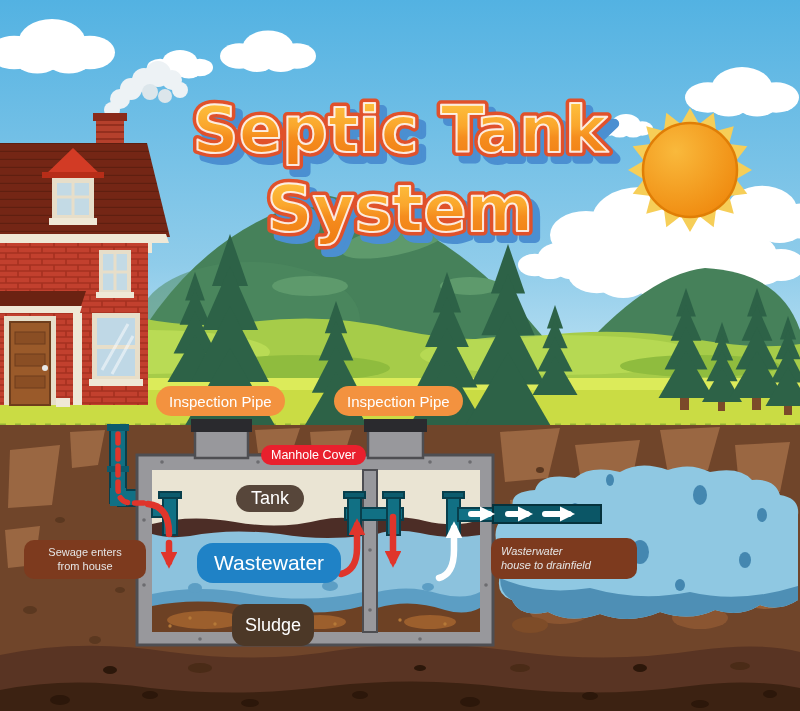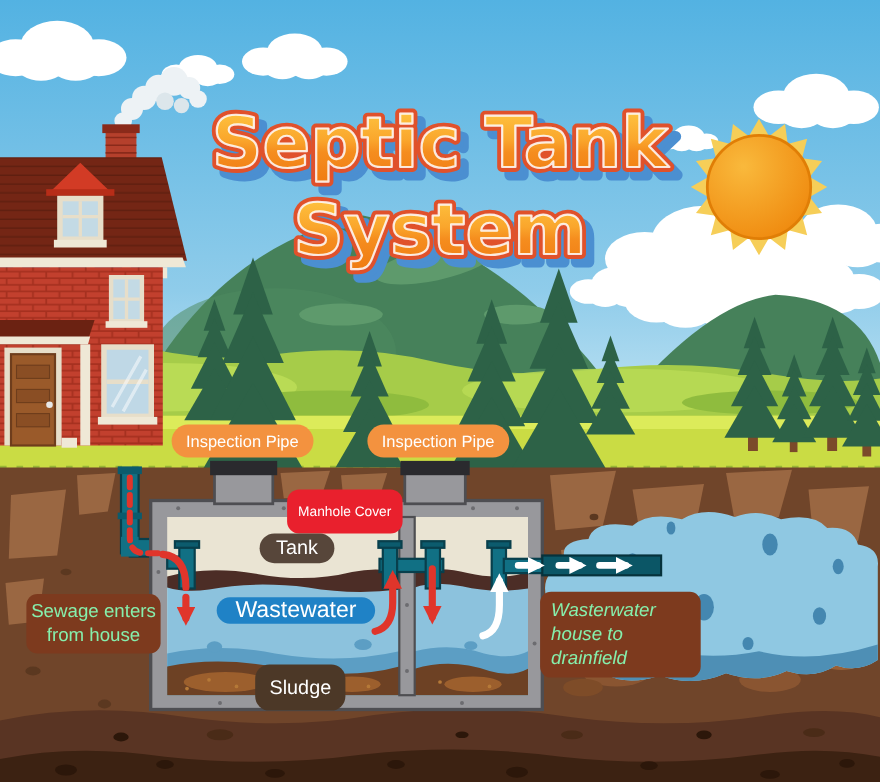--- a/index.html
+++ b/index.html
@@ -7,27 +7,27 @@
     position:relative;width:800px;height:711px;overflow:hidden;
     font-family:"Liberation Sans",sans-serif;
     background:#53B2E2;
   }
   .scene{position:absolute;left:0;top:0;}
   .pill{
     position:absolute;display:flex;align-items:center;justify-content:center;
     color:#fff;white-space:nowrap;
   }
   .pill-orange{background:#F3923F;height:30px;padding:0 13px;border-radius:15px;font-size:15px;text-align:right;}
-  .pill-red{background:#E9202D;height:16px;padding:12px 10px;border-radius:11px;font-size:12.5px;}
+  .pill-red{background:#E9202D;height:16px;padding:2px 10px;border-radius:11px;font-size:12.5px;}
   .pill-taupe{background:#57463A;height:27px;padding:0 15px;border-radius:14px;font-size:18px;}
-  .pill-blue{background:#1F82C6;height:24px;padding:0 17px;border-radius:16px;font-size:21px;}
+  .pill-blue{background:#1F82C6;height:40px;padding:0 17px;border-radius:16px;font-size:21px;}
   .pill-darkbrown{background:#4C3827;height:42px;padding:0 13px;border-radius:13px;font-size:18px;}
   .note{
-    position:absolute;background:#7D3A1E;color:#86efac;border-radius:10px;
-    font-size:17px;line-height:1.3;
+    position:absolute;background:#7D3A1E;color:#e5e5e5;border-radius:10px;
+    font-size:11px;line-height:1.3;
   }
   .note-sewage{left:24px;top:540px;width:114px;padding:5px 4px;text-align:center;}
   .note-drain{left:491px;top:538px;width:126px;padding:6px 10px;text-align:left;font-style:italic;}
   #lbl-insp1{left:156px;top:386px;}
   #lbl-insp2{left:334px;top:386px;}
   #lbl-manhole{left:261px;top:445px;}
   #lbl-scum{left:236px;top:485px;}
   #lbl-waste{left:197px;top:543px;}
   #lbl-sludge{left:232px;top:604px;}
 </style>

